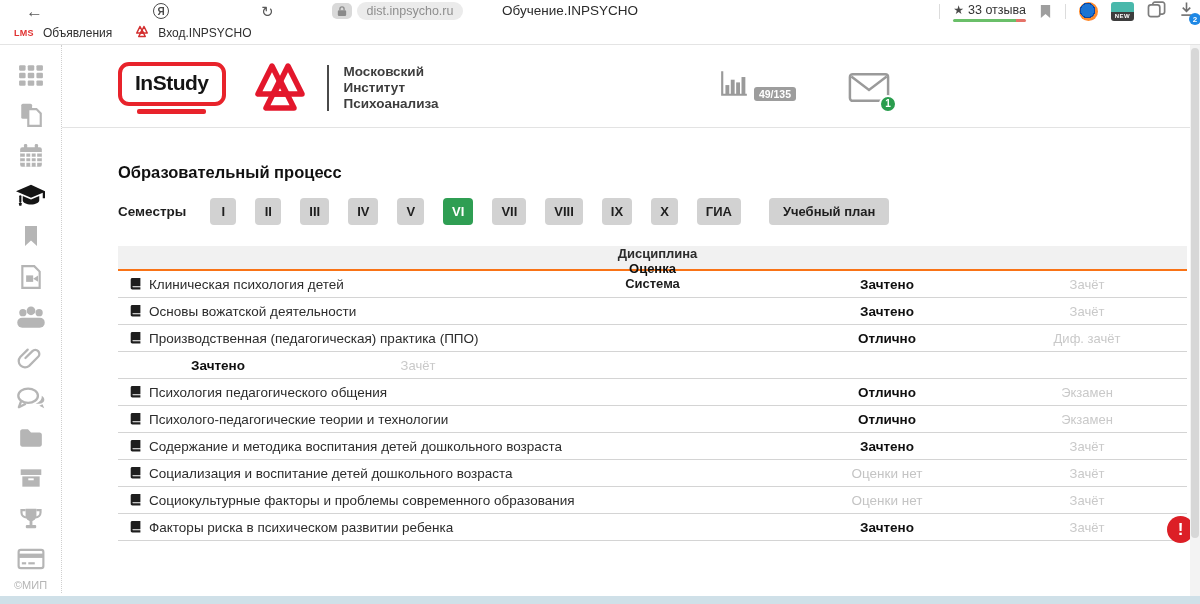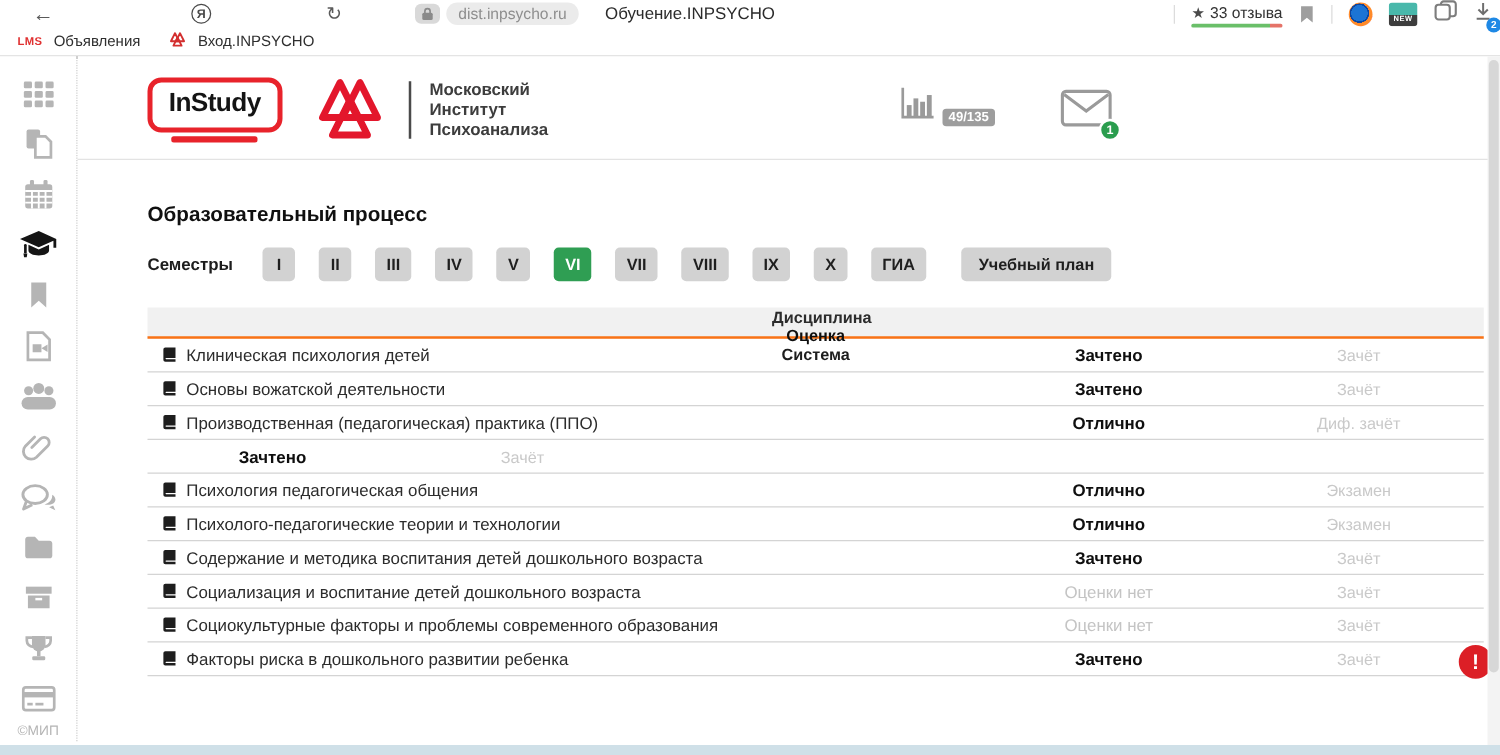--- a/index.html
+++ b/index.html
@@ -10,21 +10,21 @@
   
   .toolbar { height:22px; display:flex; align-items:center; position:relative; background:#fff; }
   .nav-glyph { color:#5a5a5a; font-size:16px; line-height:1; cursor:pointer; }
   .back { margin-left:26px; font-size:17px; }
   .ya-circle { margin-left:110px; width:16px; height:16px; border:1.6px solid #4a4a4a; border-radius:50%;
     display:flex; align-items:center; justify-content:center; font-size:10px; font-weight:bold; color:#4a4a4a; }
   .reload { margin-left:92px; font-size:15px; }
   .addr { margin-left:58px; display:flex; align-items:center; gap:5px; }
   .lock-chip { background:#d9d9d9; border-radius:5px; padding:2px 5px; display:flex; align-items:center; }
   .url-pill { background:#ebebeb; border-radius:9px; padding:2px 10px; font-size:12.5px; color:#8e8e8e; }
-  .tab-title { position:absolute; left:484px; top:3px; font-size:13.5px; color:#2b2b2b; }
+  .tab-title { position:absolute; left:502px; top:3px; font-size:13.5px; color:#2b2b2b; }
   .tb-right { position:absolute; right:6px; top:0; height:22px; display:flex; align-items:center; gap:13px; }
   .vdiv { width:1px; height:15px; background:#dcdcdc; }
   .reviews { position:relative; display:flex; align-items:center; gap:4px; font-size:12.5px; color:#333; padding-bottom:2px; }
   .reviews .star { color:#4a4a4a; font-size:12px; }
   .reviews::after { content:""; position:absolute; left:0; right:0; bottom:-3px; height:3px; border-radius:2px;
     background:linear-gradient(to right,#6abf69 0 86%,#e57368 86% 100%); }
   .flag-icon svg, .small-svg { display:block; }
   .round-logo { width:19px; height:19px; border-radius:50%;
     background:radial-gradient(circle at 45% 45%, #1c74d4 0 44%, #0d47a1 45% 52%, #ff8a2a 53% 72%, #e53935 73% 100%); }
   .new-icon { width:23px; height:19px; border-radius:3px; overflow:hidden; font-size:6px; }
@@ -389,21 +389,21 @@
               <div class="cell-grade">Зачтено</div>
               <div class="cell-system">Зачёт</div>
 
             </div>
 
             <div class="trow">
               <div class="cell-name">
                 <svg width="14" height="14" viewBox="0 0 14 14">
                   <path d="M4.3 1C3.4 1 2.7 1.7 2.7 2.6v8.2c0 .9.7 1.6 1.6 1.6h8.1v-2.1H4.9c-.3 0-.5-.2-.5-.5s.2-.5.5-.5h7.5V1z" fill="#1e1e1e"></path>
                 </svg>
-                <span>Психология педагогическая общения</span>
+                <span>Психология педагогического общения</span>
               </div>
               <div class="cell-grade">Отлично</div>
               <div class="cell-system">Экзамен</div>
 
             </div>
 
             <div class="trow">
               <div class="cell-name">
                 <svg width="14" height="14" viewBox="0 0 14 14">
                   <path d="M4.3 1C3.4 1 2.7 1.7 2.7 2.6v8.2c0 .9.7 1.6 1.6 1.6h8.1v-2.1H4.9c-.3 0-.5-.2-.5-.5s.2-.5.5-.5h7.5V1z" fill="#1e1e1e"></path>
@@ -449,21 +449,21 @@
               <div class="cell-grade nograde">Оценки нет</div>
               <div class="cell-system">Зачёт</div>
 
             </div>
 
             <div class="trow">
               <div class="cell-name">
                 <svg width="14" height="14" viewBox="0 0 14 14">
                   <path d="M4.3 1C3.4 1 2.7 1.7 2.7 2.6v8.2c0 .9.7 1.6 1.6 1.6h8.1v-2.1H4.9c-.3 0-.5-.2-.5-.5s.2-.5.5-.5h7.5V1z" fill="#1e1e1e"></path>
                 </svg>
-                <span>Факторы риска в дошкольного развитии ребенка</span>
+                <span>Факторы риска в психическом развитии ребенка</span>
               </div>
               <div class="cell-grade">Зачтено</div>
               <div class="cell-system">Зачёт</div>
               <span class="alert-ic show">!</span>
             </div>
           </div>
       </div>
 
     </main>
   </div>

